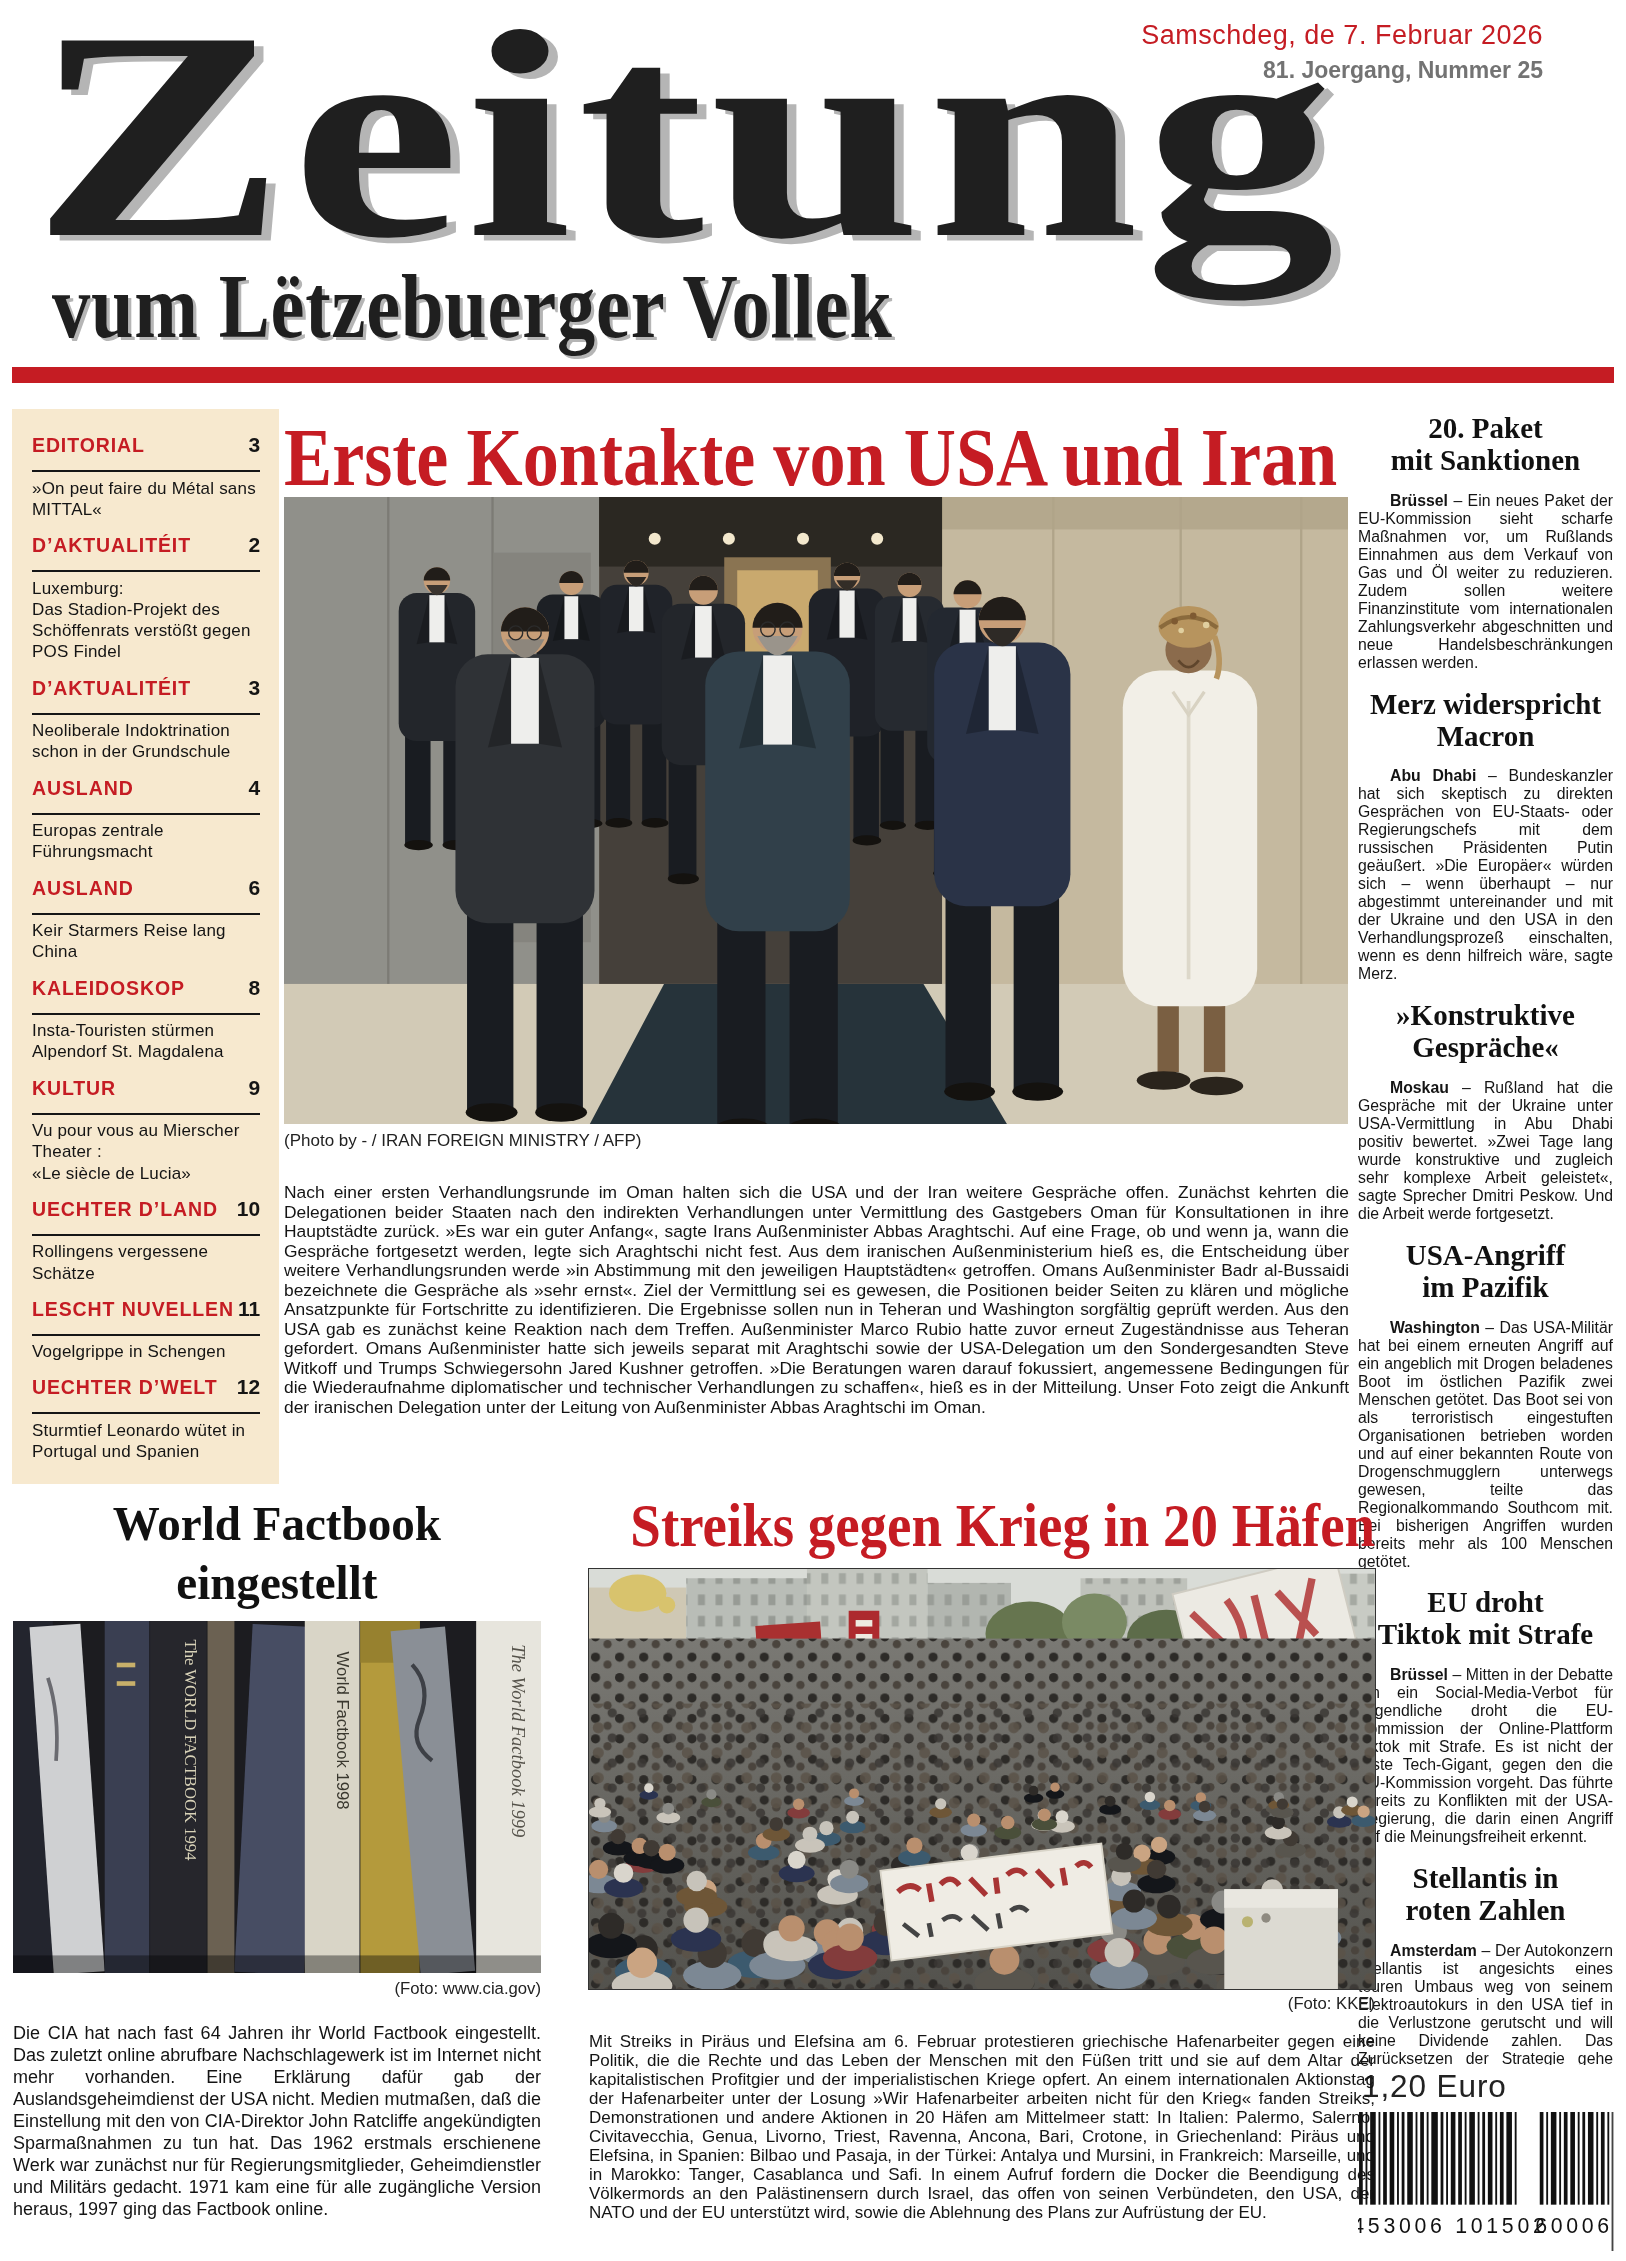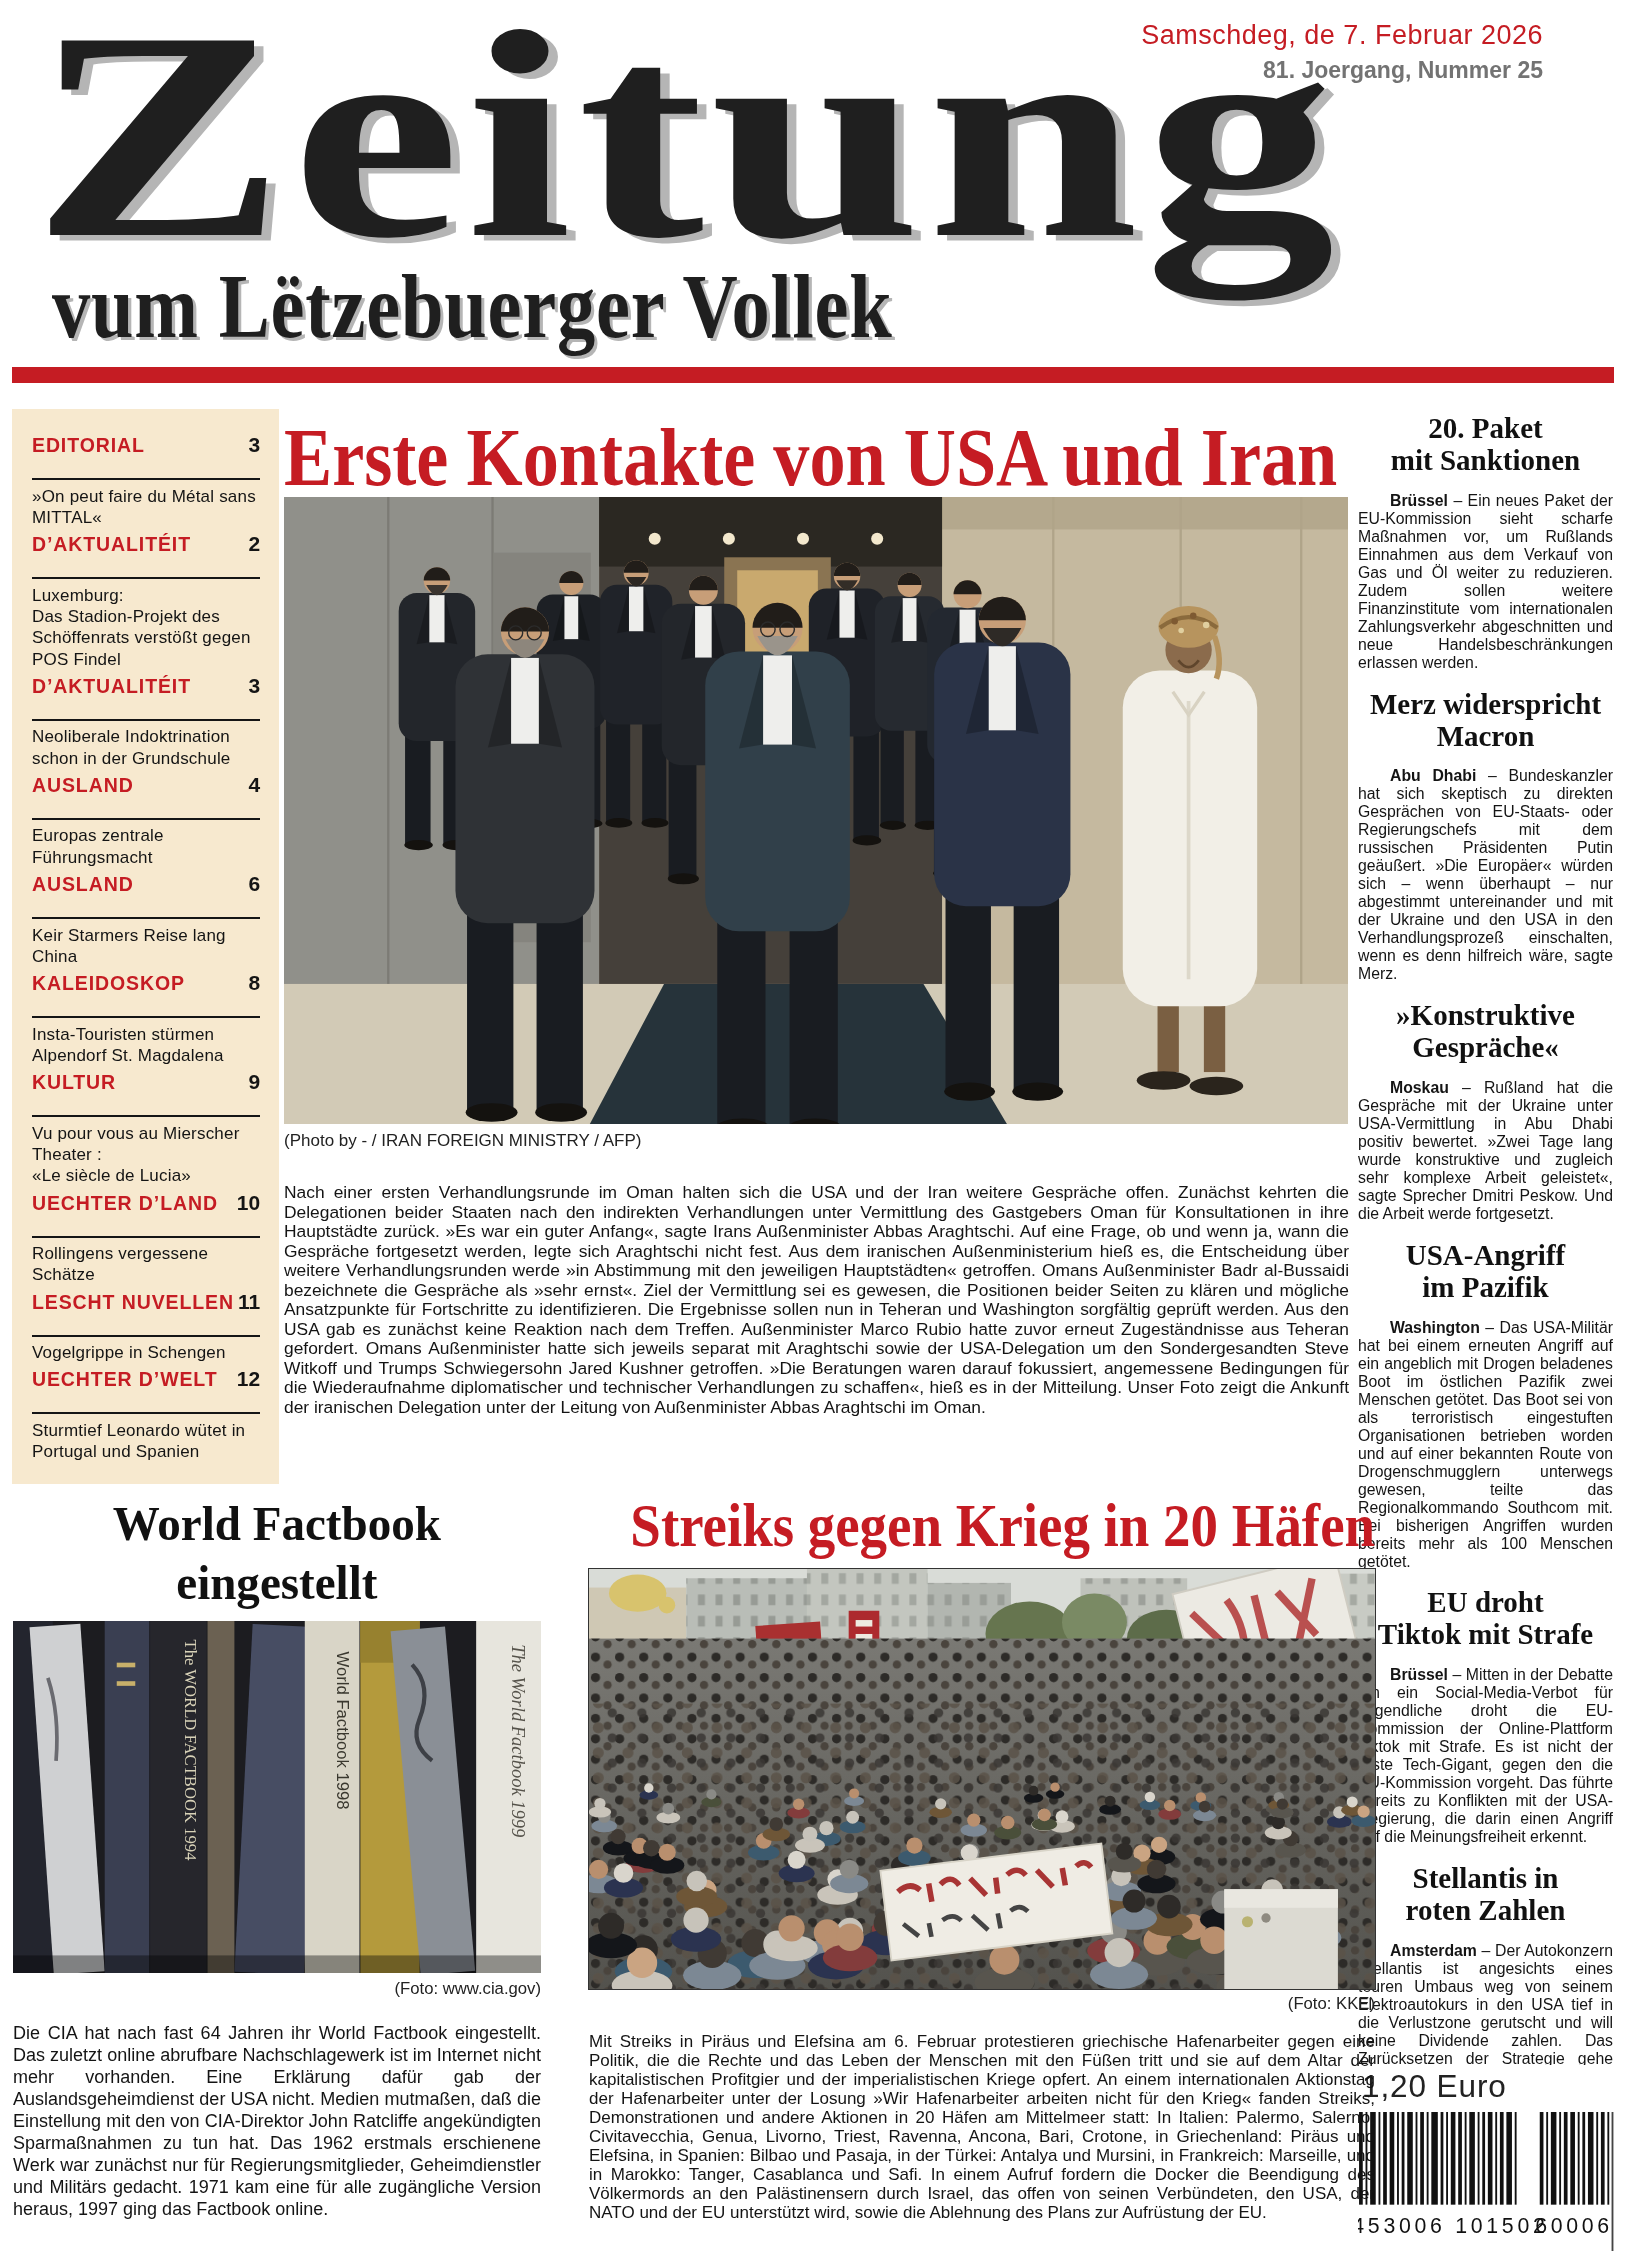--- a/index.html
+++ b/index.html
@@ -11,21 +11,21 @@
   .mast-title{position:absolute;left:32px;top:-14px;font-family:"Liberation Serif",serif;font-weight:bold;
       font-size:297px;line-height:1;color:#1f1f1f;letter-spacing:4.6px;transform:scaleX(1.28);
       transform-origin:left top;white-space:nowrap;text-shadow:7.4px 5.6px 0 #b5b5b5;}
   .mast-sub{position:absolute;left:52px;top:260px;font-family:"Liberation Serif",serif;font-weight:bold;
       font-size:90px;line-height:1.05;color:#1f1f1f;letter-spacing:0.9px;transform:scaleX(.85);
       transform-origin:left top;white-space:nowrap;text-shadow:3.7px 2.8px 0 #b5b5b5;}
   .red-bar{position:absolute;left:11.6px;right:11.6px;top:367px;height:15.8px;background:#c51c23;}
   
   .index{position:absolute;left:11.6px;top:409px;width:267px;height:1075px;background:#f7e9cf;
       box-sizing:border-box;padding:24px 18.5px 21.3px 20.4px;display:flex;flex-direction:column;justify-content:space-between;}
-  .ix-head{display:flex;justify-content:space-between;align-items:flex-end;border-bottom:2.3px solid #151515;padding-bottom:21px;}
+  .ix-head{display:flex;justify-content:space-between;align-items:flex-end;border-bottom:2.3px solid #151515;padding-bottom:13px;}
   .ix-sec{font-size:19.5px;font-weight:bold;color:#c51c23;letter-spacing:0.9px;white-space:nowrap;}
   .ix-page{font-size:21px;font-weight:bold;color:#151515;}
   .ix-teaser{font-size:17px;line-height:21.3px;letter-spacing:0.2px;color:#141414;padding-top:5.6px;white-space:pre-line;}
   
   .lead-h{position:absolute;left:284px;top:416px;font-family:"Liberation Serif",serif;font-weight:bold;
       font-size:83px;line-height:1;color:#c51c23;transform:scaleX(.87);transform-origin:left top;white-space:nowrap;}
   .lead-photo{position:absolute;left:284px;top:497px;width:1064px;height:627px;}
   .lead-credit{position:absolute;left:284px;top:1131px;width:1064px;text-align:left;font-size:17px;color:#222;}
   .lead-body{position:absolute;left:284px;top:1183px;width:1065px;font-size:17.4px;line-height:19.5px;
       text-align:justify;color:#141414;}

